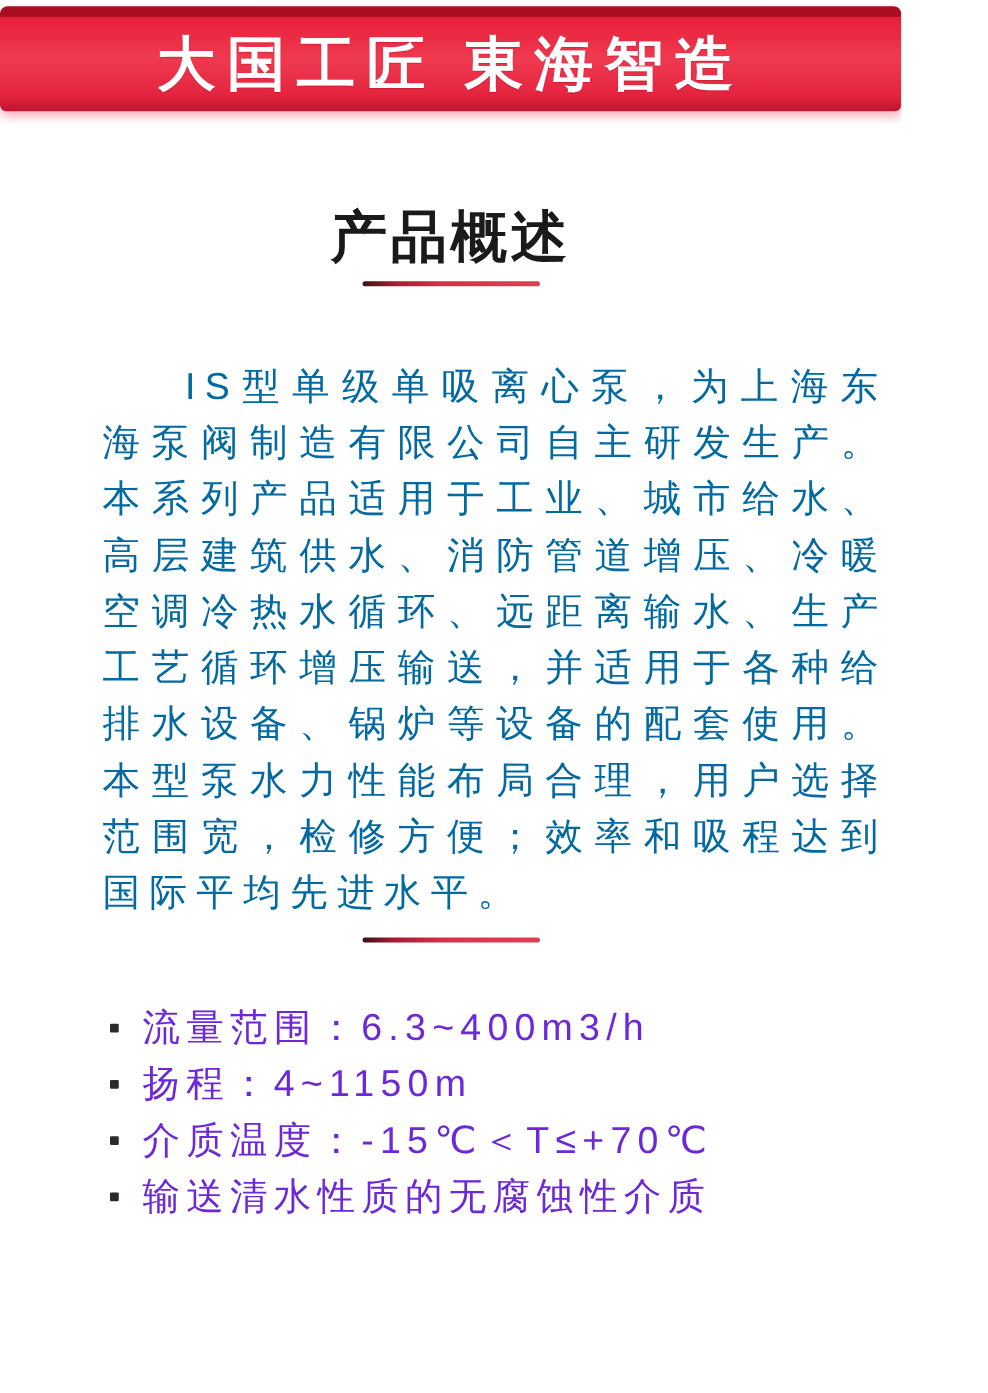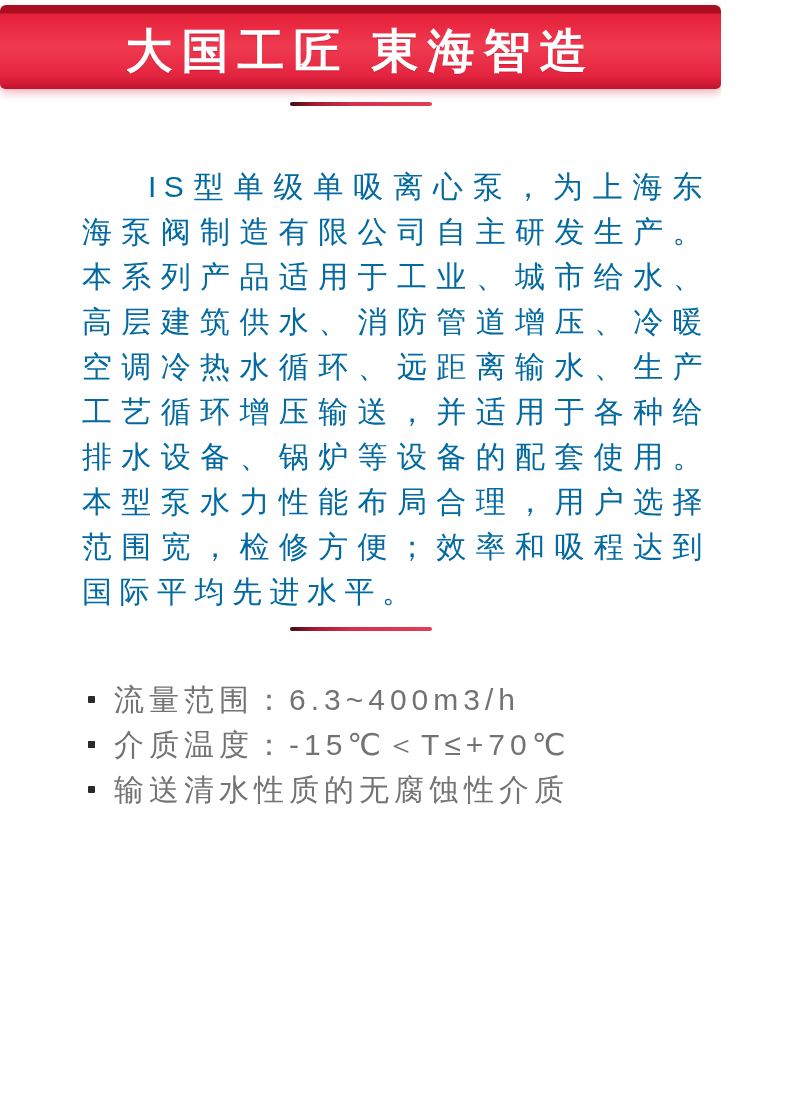--- a/index.html
+++ b/index.html
@@ -76,21 +76,21 @@
     list-style: none;
     margin: 46px 0 0 86px;
     width: 640px;
   }
   .conditions-list li {
     position: relative;
     padding-left: 28px;
     font-size: 30px;
     line-height: 45px;
     letter-spacing: 5px;
-    color: #737373;
+    color: #6d28d9;
     white-space: nowrap;
   }
   .bullet-dot {
     position: absolute;
     left: 2px;
     top: 19px;
     width: 7px;
     height: 7px;
     background: #2a2a2a;
     border-radius: 1px;
@@ -100,34 +100,36 @@
 </head>
 <body>
 
 <div class="page">
 
   <div class="banner">
     <div class="banner-title">大国工匠 東海智造</div>
   </div>
 
   <div class="overview">
+    <div class="section-title">产品概述</div>
     <div class="title-underline"></div>
     <p class="overview-text">IS型单级单吸离心泵，为上海东海泵阀制造有限公司自主研发生产。本系列产品适用于工业、城市给水、高层建筑供水、消防管道增压、冷暖空调冷热水循环、远距离输水、生产工艺循环增压输送，并适用于各种给排水设备、锅炉等设备的配套使用。本型泵水力性能布局合理，用户选择范围宽，检修方便；效率和吸程达到国际平均先进水平。</p>
   </div>
 
   <div class="conditions">
     <div class="title-underline"></div>
 
     <ul class="conditions-list">
       <li>
         <span class="bullet-dot"></span>
         <span>流量范围：6.3~400m3/h</span>
       </li>
       <li>
         <span class="bullet-dot"></span>
+        <span>扬程：4~1150m</span>
       </li>
       <li>
         <span class="bullet-dot"></span>
         <span>介质温度：-15℃＜T≤+70℃</span>
       </li>
       <li>
         <span class="bullet-dot"></span>
         <span>输送清水性质的无腐蚀性介质</span>
       </li>
     </ul>

